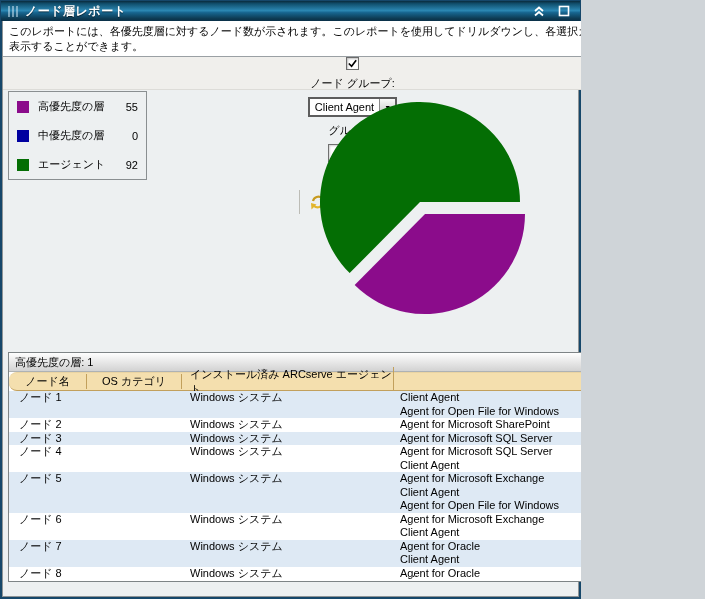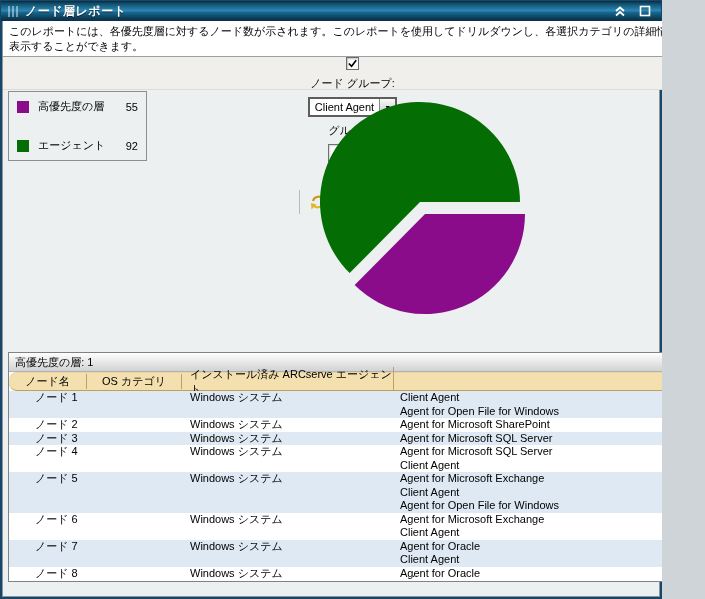--- a/index.html
+++ b/index.html
@@ -1,20 +1,20 @@
 <!DOCTYPE html>
 <html><head>
 <meta charset="utf-8">
 <style>
   * { box-sizing: border-box; margin: 0; padding: 0; }
   html,body { background:#cfd4d8; }
   body { font-family: "Liberation Sans", sans-serif; }
 
   .window {
-    position: relative; width: 662px; height: 599px;
+    position: relative; width: 581px; height: 599px;
     background: #16476a; overflow: hidden;
   }
   .body-bg {
     position: absolute; top: 21px; left: 2px; right: 2px; bottom: 2px;
     background: #edf0f1; border: 1px solid #8f9496; border-top: none;
   }
 
   
   .titlebar {
     position: absolute; top: 1px; left: 1px; right: 1px; height: 20px;
@@ -58,21 +58,21 @@
   .spacer { flex:1; }
   .icon-group { display:flex; gap:3px; align-items:center; height:26px;
     padding:2px 8px; border-left:1px solid #bcbcb6; border-right:1px solid #bcbcb6; }
   .tool-icon { width:20px; height:20px; display:flex; align-items:center; justify-content:center;
     cursor:pointer; border-radius:2px; }
 
   
   .legend {
     position:absolute; left:8px; top:91px; width:139px;
     border:1px solid #8a8f91; padding:7px 8px;
-    display:flex; flex-direction:column; gap:24px;
+    display:flex; flex-direction:column; gap:14px;
   }
   .legend-row { display:flex; align-items:center; gap:9px; font-size:11px; color:#000; }
   .swatch { width:12px; height:12px; flex:none; }
   .legend-label { flex:1; white-space:nowrap; }
   .legend-value { min-width:18px; text-align:right; }
   #pie-svg { position:absolute; left:0; top:90px; }
 
   
   .table-panel {
     position:absolute; left:8px; top:352px; width:689px; height:230px;
@@ -94,21 +94,21 @@
   }
   .hcell { display:flex; align-items:center; border-right:1px solid #c2a05c; }
   .w1 { width:78px;  justify-content:center; }
   .w2 { width:95px;  justify-content:center; }
   .w3 { width:212px; padding-left:8px; }
   .w4 { flex:1; border-right:none; }
   #table-rows { flex:1; overflow:hidden; font-size:11px; color:#000; }
   .trow { display:flex; }
   .trow.alt { background:#dee9f4; }
   .cell { line-height:13.5px; }
-  .c1 { width:78px; padding-left:26px; }
+  .c1 { width:78px; padding-left:10px; }
   .c2 { width:95px; }
   .c3 { width:212px; padding-left:8px; }
   .c4 { flex:1; padding-left:6px; white-space:pre-line; }
   .artifact-dots { position:absolute; left:412px; top:567px; font-size:11px; color:#222; }
 </style>
 </head>
 <body>
 
 <div class="window">
 
@@ -187,20 +187,25 @@
   <svg id="pie-svg" width="705" height="260" viewBox="0 0 705 260">
       <path d="M 420 112 L 520 112 A 100 100 0 1 0 349.66812550284806 183.08746323872356 Z" fill="#046e04"></path>
       <path d="M 425.00695177227686 123.99710106442774 L 354.6750772751249 195.0845643031513 A 100 100 0 0 0 525.0069517722768 123.99710106442777 Z" fill="#8b0c8b"></path>
     </svg>
 
   <div class="legend" id="legend">
       <div class="legend-row">
         <span class="swatch" style="background: rgb(139, 12, 139);"></span>
         <span class="legend-label">高優先度の層</span>
         <span class="legend-value">55</span>
+      </div>
+      <div class="legend-row">
+        <span class="swatch" style="background: rgb(0, 0, 160);"></span>
+        <span class="legend-label">中優先度の層</span>
+        <span class="legend-value">0</span>
       </div>
       <div class="legend-row">
         <span class="swatch" style="background: rgb(4, 110, 4);"></span>
         <span class="legend-label">エージェント</span>
         <span class="legend-value">92</span>
       </div>
     </div>
 
   <div class="table-panel">
     <div class="panel-header">

